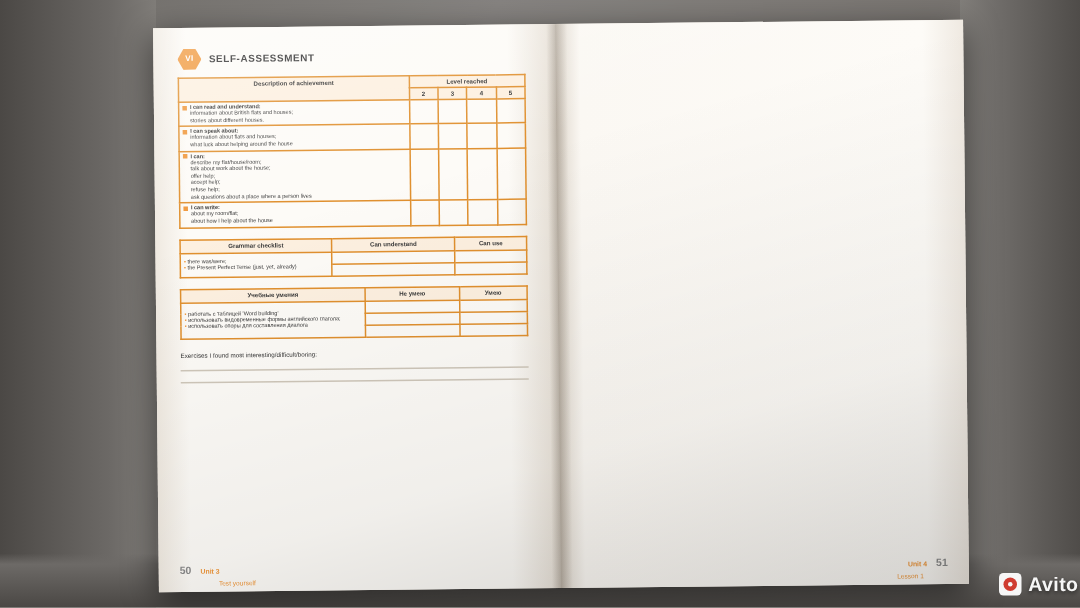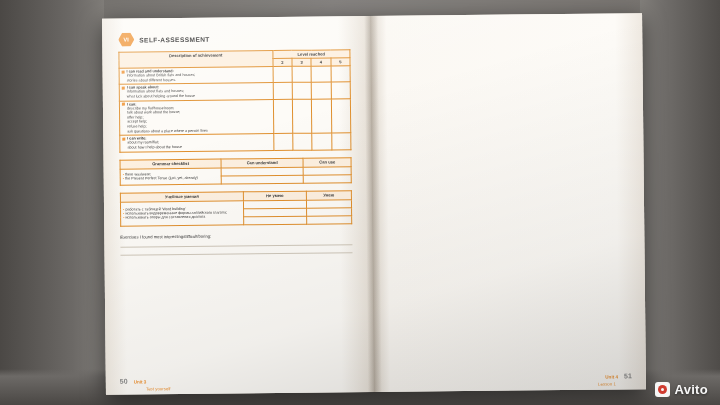--- a/index.html
+++ b/index.html
@@ -66,21 +66,21 @@
   .foot-l{position:absolute;left:14px;bottom:10px;display:flex;align-items:baseline;gap:6px;}
   .pno{font-size:7px;font-weight:bold;color:#8a8a8a;}
   .funit{font-size:4.6px;color:#f0983c;font-weight:bold;}
   .ftest{position:absolute;left:40px;bottom:3px;font-size:4.4px;color:#f0983c;}
 
   .foot-r{position:absolute;right:14px;bottom:10px;display:flex;align-items:baseline;gap:6px;}
   .funit-r{font-size:4.6px;color:#f0983c;font-weight:bold;}
   .ftest-r{position:absolute;right:30px;bottom:3px;font-size:4.4px;color:#f0983c;}
 
   
-  .wm{position:absolute;right:12px;bottom:8px;display:flex;align-items:center;gap:4px;
+  .wm{position:absolute;right:1px;bottom:8px;display:flex;align-items:center;gap:4px;
       color:#fff;font-size:13px;font-weight:bold;letter-spacing:.3px;
       text-shadow:0 1px 3px rgba(0,0,0,.6);opacity:.95;}
   .wm-logo{width:15px;height:15px;border-radius:3px;background:#fff;position:relative;}
   .wm-logo:before{content:"";position:absolute;left:3px;top:3px;width:9px;height:9px;
       border-radius:50%;background:#d63b2f;}
   .wm-logo:after{content:"";position:absolute;left:6px;top:6px;width:3px;height:3px;
       border-radius:50%;background:#fff;}
 </style>
 </head>
 <body>

